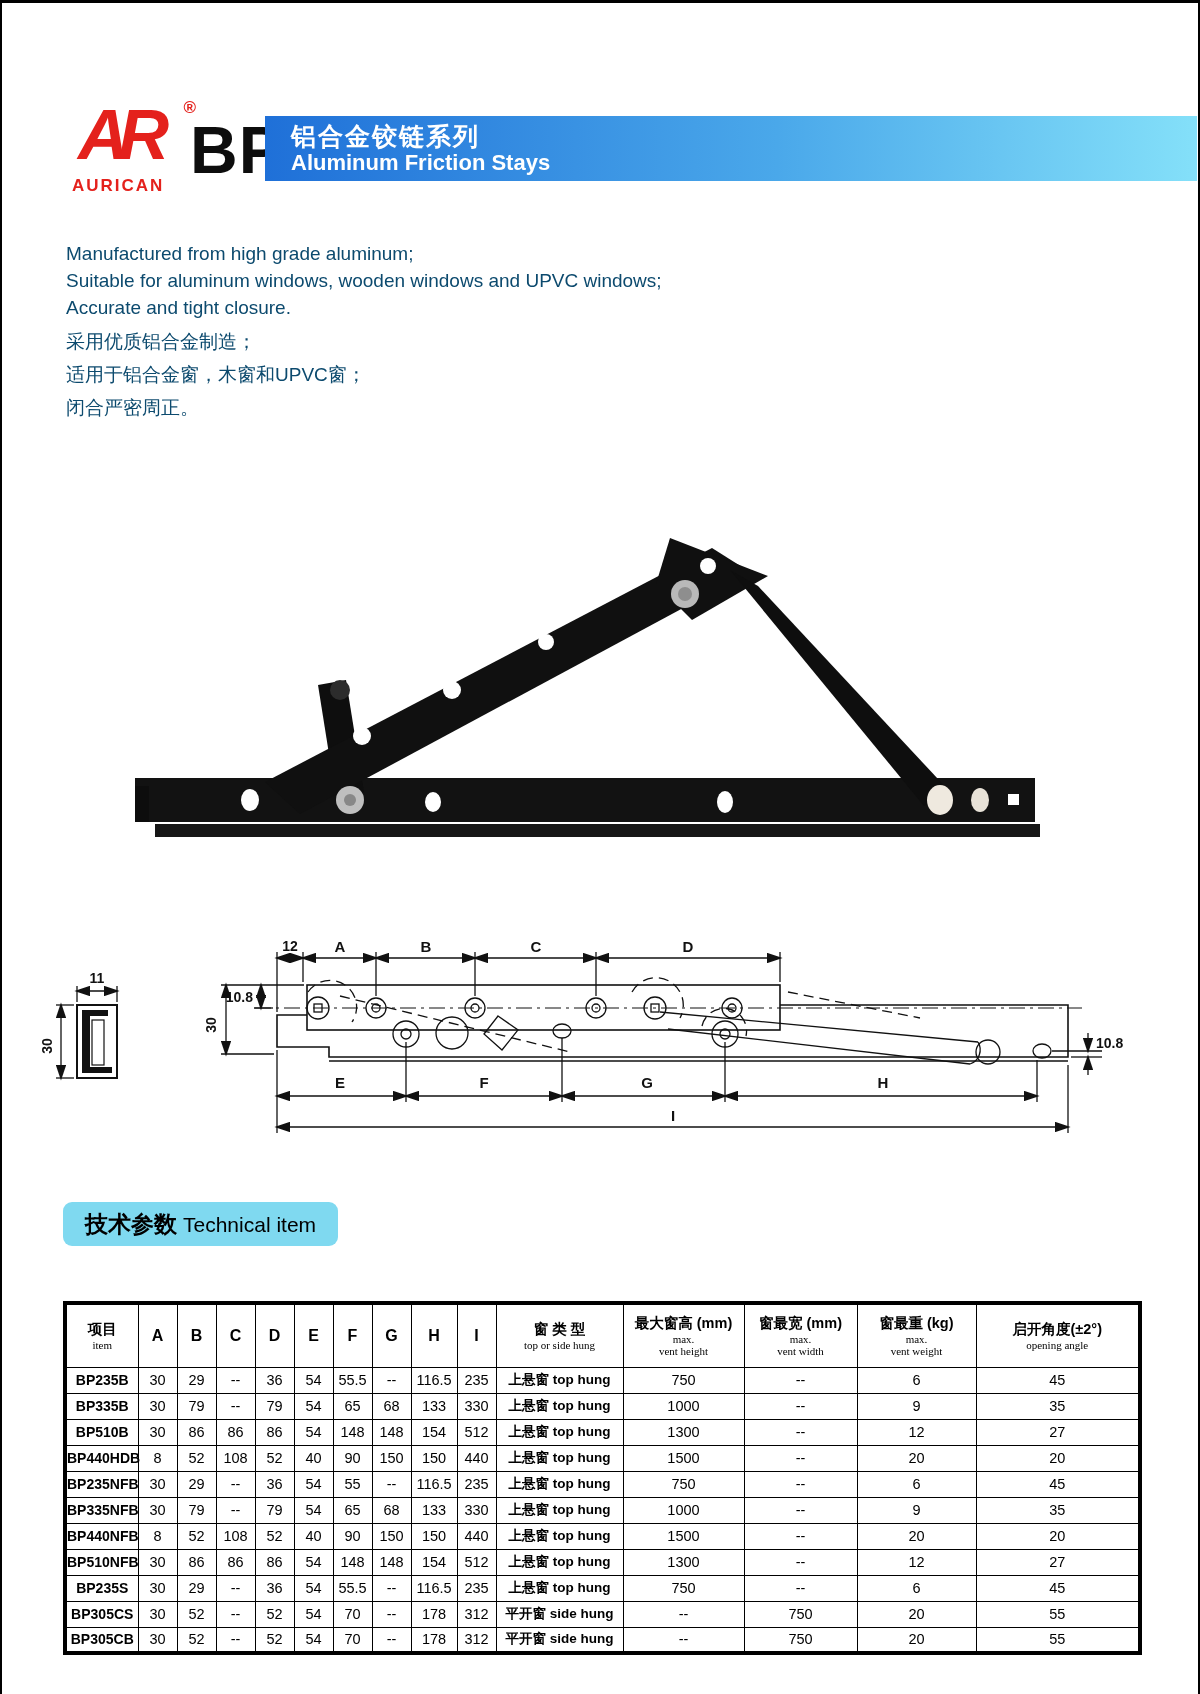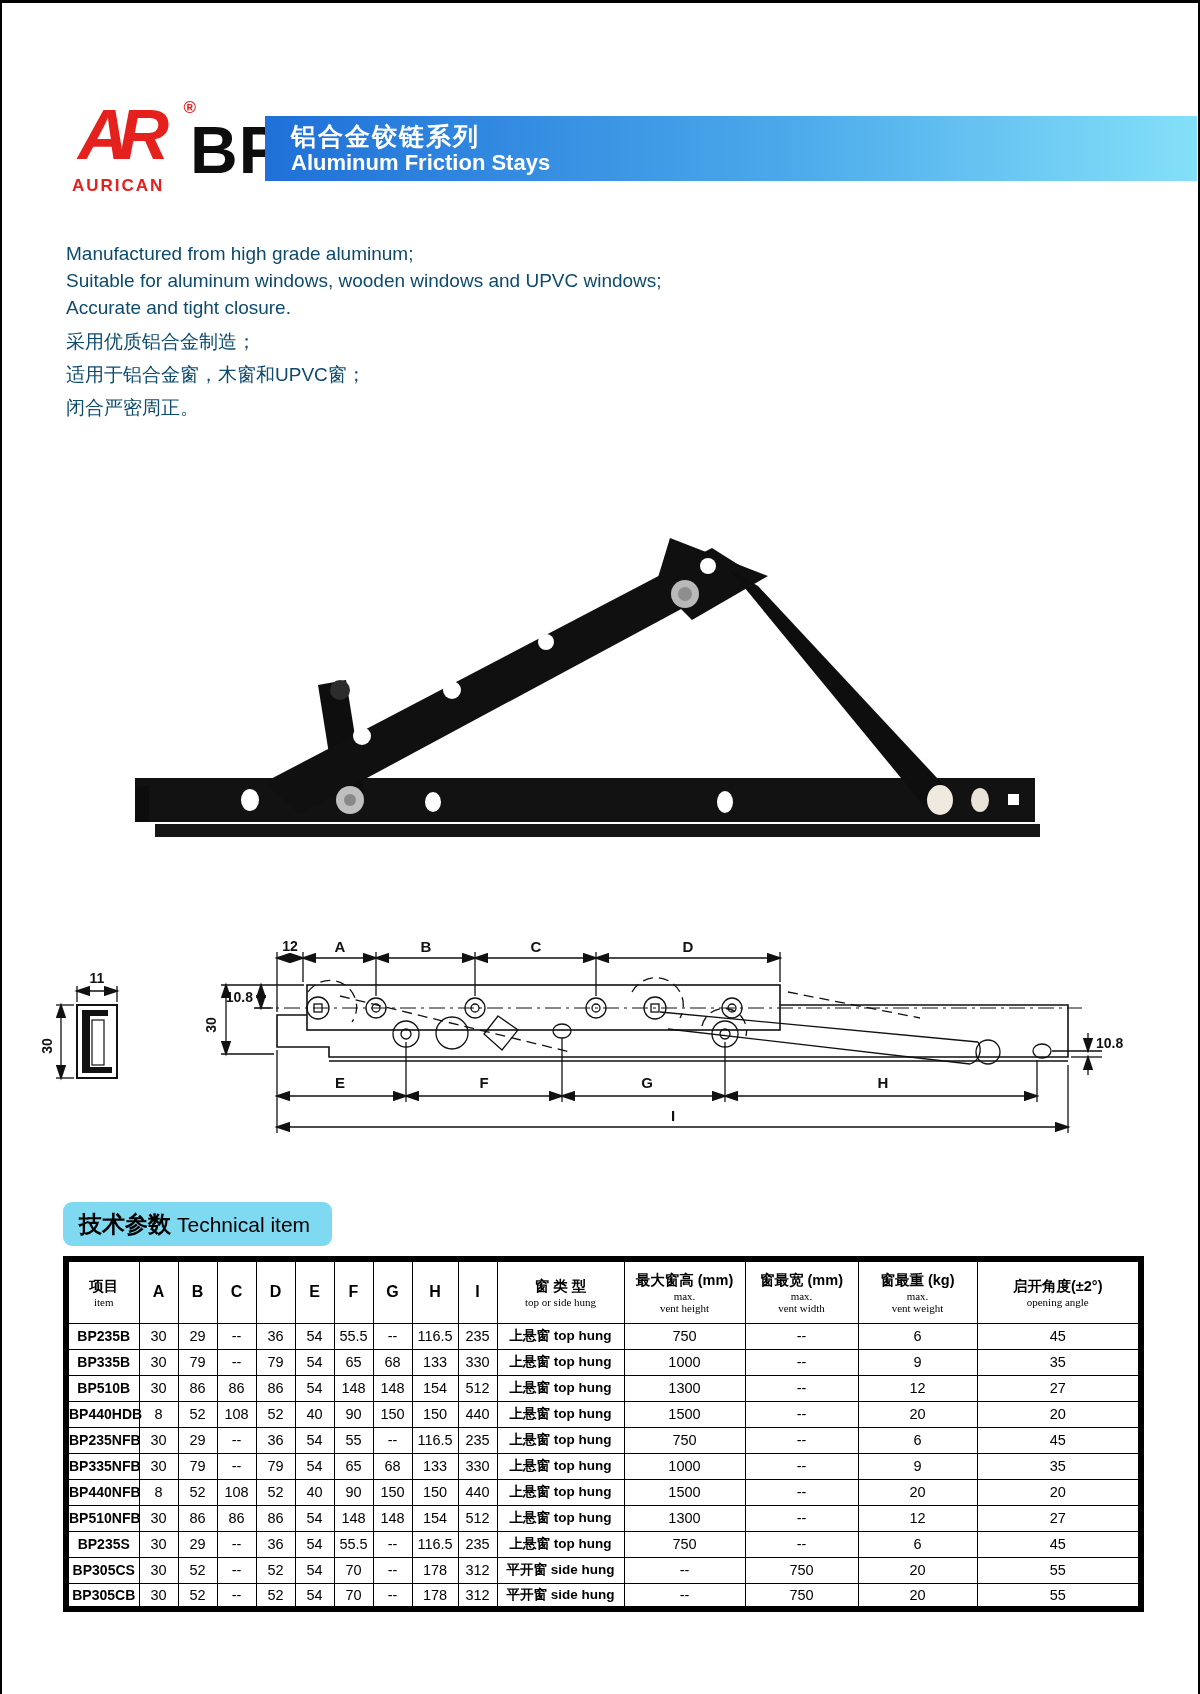--- a/index.html
+++ b/index.html
@@ -42,33 +42,33 @@
   
   .photo   { position:absolute; left:100px; top:480px; }
   .drawing { position:absolute; left:40px;  top:930px; }
 
   
   .tech-heading {
     position:absolute; left:63px; top:1202px; height:44px;
     background:#7fd9f0; border-radius:9px; padding:7px 22px 0 16px;
     display:flex; align-items:baseline; gap:6px;
   }
-  .tech-heading .zh { font-size:23px; font-weight:800; }
+  .tech-heading .zh { font-size:23px; font-weight:800;margin-left:6px; }
   .tech-heading .en { font-size:21px; font-weight:500; }
 
   
   .spec-table {
     position:absolute; left:63px; top:1256px; width:1075px;
     border-collapse:collapse; table-layout:fixed;
   }
   .spec-table th, .spec-table td {
     border:1px solid #000; text-align:center; vertical-align:middle;
     font-size:14px; padding:0;
   }
-  .spec-table { border:6px solid #000000; }
+  .spec-table { border:4px solid #000000;margin-top:45px; }
   .spec-table thead th { height:64px; font-weight:700; }
   .spec-table thead .zh-h { font-size:14.5px; font-weight:800; }
   .spec-table thead .dim-h { font-size:16px; font-weight:700; }
   .spec-table .sub { font-family:"Liberation Serif", serif; font-weight:400; font-size:11px; line-height:12px; }
   .spec-table tbody td { height:26px; font-size:14.5px; }
   .spec-table tbody td.item { font-weight:700; font-size:14px; }
   .spec-table tbody td.wtype { font-weight:600; font-size:13.5px; }
 
   svg text { font-family:"Liberation Sans", sans-serif; }
   .dimtxt { font-size:15px; font-weight:700; }

